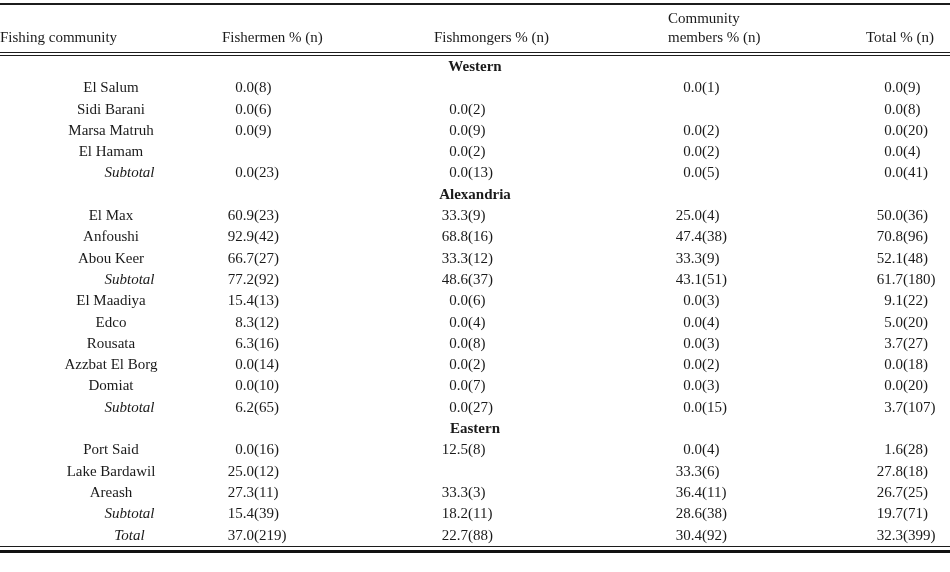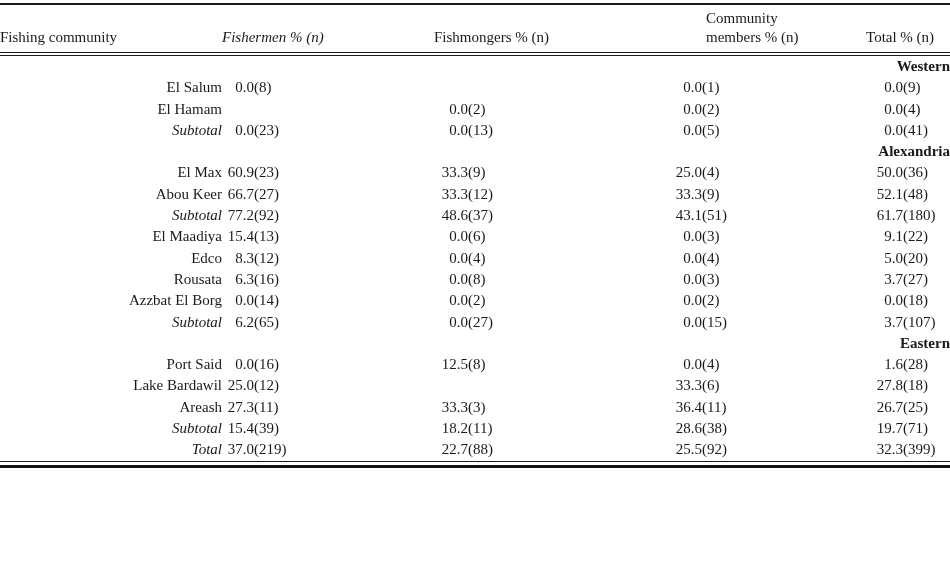--- a/index.html
+++ b/index.html
@@ -31,33 +31,33 @@
   table.stats th {
     font-weight: normal;
     vertical-align: bottom;
     text-align: left;
     padding: 0 0 5px 0;
     height: 42px;
     border-bottom: 4px double #1c1c1c;
     line-height: 19px;
   }
   th.h-community { padding-left: 3px; }
-  th.h-fishermen { padding-left: 6px; font-style: italic; }
+  th.h-fishermen { padding-left: 6px; }
   th.h-fishmongers { padding-left: 3px; }
   th.h-members { padding-left: 0; }
   th.h-total { text-align: right; padding-right: 4px; }
-  th .hline { display: block; margin-left: 38px; }
+  th .hline { display: block; }
   table.stats td {
     height: 21.3px;
     line-height: 21.3px;
     padding: 0;
     white-space: nowrap;
     overflow: hidden;
   }
-  td.community { text-align: right; padding-left: 3px; }
+  td.community { text-align: center; padding-left: 3px; }
   td.community.group { font-weight: bold; }
   td.community.italic { font-style: italic; padding-left: 37px; }
   td.pct { text-align: right; }
   td.n { text-align: left; padding-left: 5px; }
   tbody { border-bottom: 1px solid #1c1c1c; }
   .bottom-thick {
     height: 3px;
     background: #111111;
     margin-top: 3px;
   }
@@ -100,20 +100,42 @@
           <td class="pct">0.0</td>
           <td class="n">(8)</td>
           <td class="pct"></td>
           <td class="n"></td>
           <td class="pct">0.0</td>
           <td class="n">(1)</td>
           <td class="pct">0.0</td>
           <td class="n">(9)</td>
         </tr>
         <tr>
+          <td class="community">Sidi Barani</td>
+          <td class="pct">0.0</td>
+          <td class="n">(6)</td>
+          <td class="pct">0.0</td>
+          <td class="n">(2)</td>
+          <td class="pct"></td>
+          <td class="n"></td>
+          <td class="pct">0.0</td>
+          <td class="n">(8)</td>
+        </tr>
+        <tr>
+          <td class="community">Marsa Matruh</td>
+          <td class="pct">0.0</td>
+          <td class="n">(9)</td>
+          <td class="pct">0.0</td>
+          <td class="n">(9)</td>
+          <td class="pct">0.0</td>
+          <td class="n">(2)</td>
+          <td class="pct">0.0</td>
+          <td class="n">(20)</td>
+        </tr>
+        <tr>
           <td class="community">El Hamam</td>
           <td class="pct"></td>
           <td class="n"></td>
           <td class="pct">0.0</td>
           <td class="n">(2)</td>
           <td class="pct">0.0</td>
           <td class="n">(2)</td>
           <td class="pct">0.0</td>
           <td class="n">(4)</td>
         </tr>
@@ -134,20 +156,31 @@
         <tr>
           <td class="community">El Max</td>
           <td class="pct">60.9</td>
           <td class="n">(23)</td>
           <td class="pct">33.3</td>
           <td class="n">(9)</td>
           <td class="pct">25.0</td>
           <td class="n">(4)</td>
           <td class="pct">50.0</td>
           <td class="n">(36)</td>
+        </tr>
+        <tr>
+          <td class="community">Anfoushi</td>
+          <td class="pct">92.9</td>
+          <td class="n">(42)</td>
+          <td class="pct">68.8</td>
+          <td class="n">(16)</td>
+          <td class="pct">47.4</td>
+          <td class="n">(38)</td>
+          <td class="pct">70.8</td>
+          <td class="n">(96)</td>
         </tr>
         <tr>
           <td class="community">Abou Keer</td>
           <td class="pct">66.7</td>
           <td class="n">(27)</td>
           <td class="pct">33.3</td>
           <td class="n">(12)</td>
           <td class="pct">33.3</td>
           <td class="n">(9)</td>
           <td class="pct">52.1</td>
@@ -202,20 +235,31 @@
           <td class="pct">0.0</td>
           <td class="n">(14)</td>
           <td class="pct">0.0</td>
           <td class="n">(2)</td>
           <td class="pct">0.0</td>
           <td class="n">(2)</td>
           <td class="pct">0.0</td>
           <td class="n">(18)</td>
         </tr>
         <tr>
+          <td class="community">Domiat</td>
+          <td class="pct">0.0</td>
+          <td class="n">(10)</td>
+          <td class="pct">0.0</td>
+          <td class="n">(7)</td>
+          <td class="pct">0.0</td>
+          <td class="n">(3)</td>
+          <td class="pct">0.0</td>
+          <td class="n">(20)</td>
+        </tr>
+        <tr>
           <td class="community italic">Subtotal</td>
           <td class="pct">6.2</td>
           <td class="n">(65)</td>
           <td class="pct">0.0</td>
           <td class="n">(27)</td>
           <td class="pct">0.0</td>
           <td class="n">(15)</td>
           <td class="pct">3.7</td>
           <td class="n">(107)</td>
         </tr>
@@ -265,21 +309,21 @@
           <td class="n">(38)</td>
           <td class="pct">19.7</td>
           <td class="n">(71)</td>
         </tr>
         <tr>
           <td class="community italic">Total</td>
           <td class="pct">37.0</td>
           <td class="n">(219)</td>
           <td class="pct">22.7</td>
           <td class="n">(88)</td>
-          <td class="pct">25.5</td>
+          <td class="pct">30.4</td>
           <td class="n">(92)</td>
           <td class="pct">32.3</td>
           <td class="n">(399)</td>
         </tr>
       </tbody>
   </table>
   <div class="bottom-thick"></div>
 </div>
 
 </body></html>

